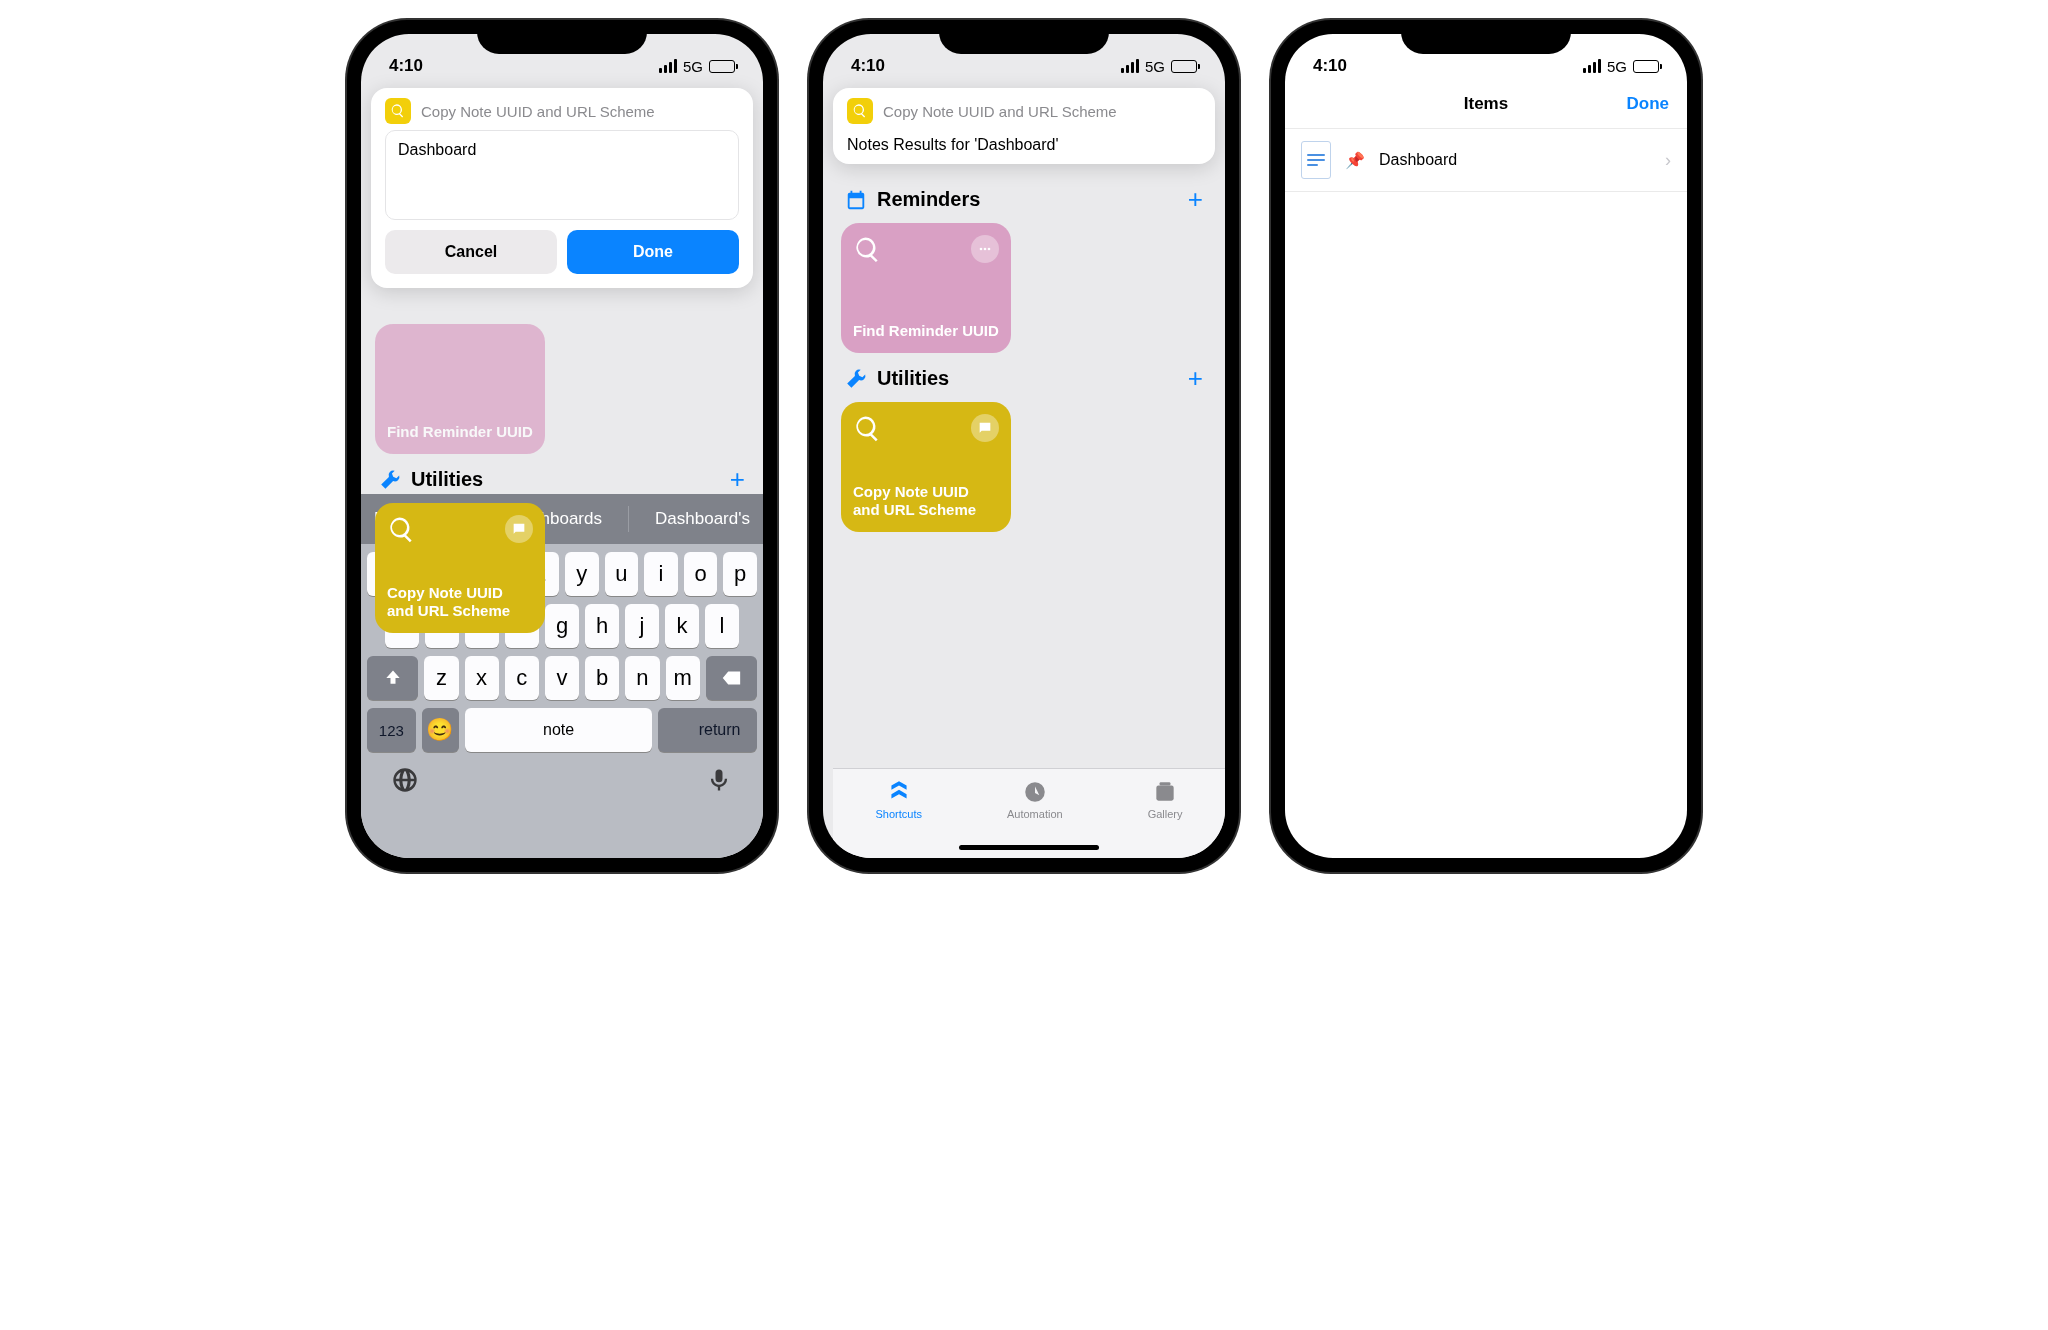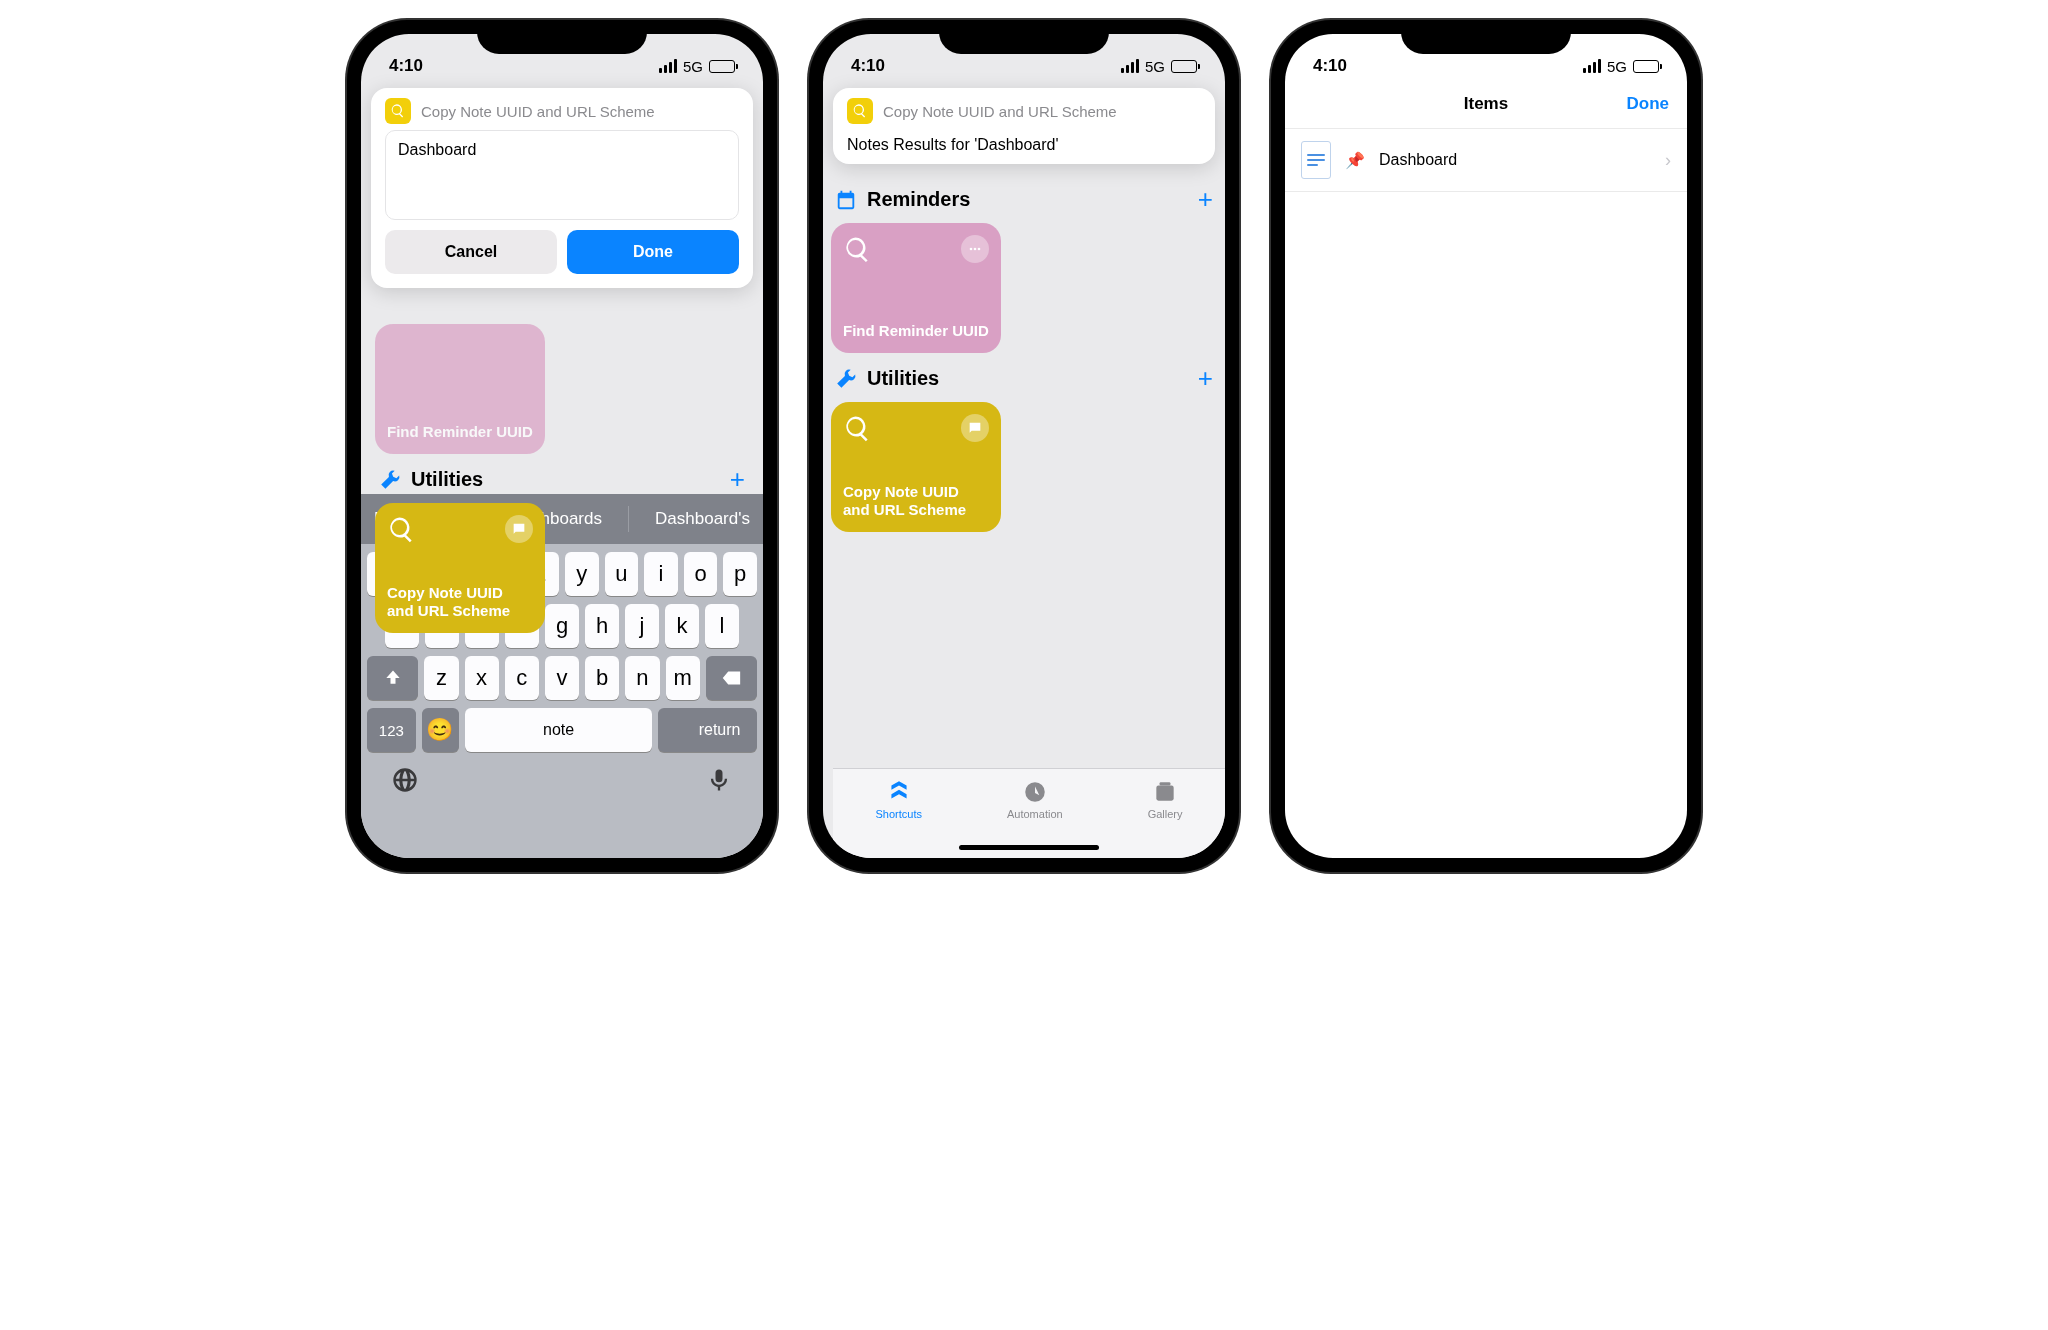--- a/index.html
+++ b/index.html
@@ -29,40 +29,40 @@
   .btn.cancel { background:#eceaec; color:#000; }
   .btn.done { background:#0a84ff; color:#fff; }
 
   
   .results-title { padding: 6px 14px 10px; font-size: 16px; font-weight: 400; }
   .result-row { border-top:1px solid #e5e5e7; padding: 10px 14px 12px; background: #ececee; }
   .result-row .rtitle { font-size: 16px; font-weight: 700; }
   .result-row .rsub { font-size: 13px; color: #8a8a8e; margin-top: 2px; }
 
   
-  .bg-content { padding: 10px 8px; }
+  .bg-content { padding: 10px 18px; }
   .section-head { display:flex; align-items:center; justify-content:space-between; padding: 10px 4px 8px; }
   .section-head .left { display:flex; align-items:center; gap:10px; font-size:20px; font-weight:700; }
   .section-head .ic { width:22px; height:22px; display:flex; align-items:center; justify-content:center; }
   .section-head .plus { color:#0a84ff; font-size:26px; font-weight:400; }
   .tile { width: 170px; height: 130px; border-radius: 18px; padding: 12px; color:#fff; position:relative; }
   .tile.pink { background:#d9a0c4; }
   .tile.yellow { background:#d6b814; }
   .tile .tl-icon { width:30px; height:30px; }
   .tile .tloverlay { position:absolute; top:12px; right:12px; width:28px; height:28px; background:rgba(255,255,255,.35); border-radius:50%; display:flex; align-items:center; justify-content:center; }
   .tile .tlabel { position:absolute; bottom:12px; left:12px; right:12px; font-size:15px; font-weight:600; line-height:1.25; }
 
   
   .keyboard { position:absolute; bottom:0; left:0; right:0; background:#b9bcc3; padding-bottom: 60px; }
   .suggest { display:flex; height:50px; align-items:center; justify-content:space-around; background:#7f828a; }
   .suggest span { color:#fff; font-size:17px; }
   .suggest .div { width:1px; height:26px; background:#9a9da4; }
   .krow { display:flex; gap:6px; padding:8px 6px 0; justify-content:center; }
   .key { background:#fcfcfe; color:#000; border-radius:6px; height:44px; flex:1; display:flex; align-items:center; justify-content:center; font-size:22px; box-shadow: 0 1px 0 #888; }
-  .key.dark { background:#7e818a; color:#ffffff; }
+  .key.dark { background:#7e818a; color:#0f172a; }
   .key.w15 { flex:1.5; }
   .key.space { flex:5; font-size:16px; }
   .key.ret { flex:2; font-size:16px;padding-left:24px; }
   .key.num { flex:1.3; font-size:15px; }
   .key.emoji { flex:1; }
   .kb-footer { display:flex; justify-content:space-between; padding: 14px 30px 0; }
   .kb-footer svg { width:28px; height:28px; fill:#3a3a3c; }
 
   
   .tabbar { position:absolute; bottom:0; left:10px; right:0; height:90px; background:#f5f5f7; border-top:1px solid #d0d0d4; display:flex; justify-content:space-around; align-items:flex-start; padding-top:10px; }

